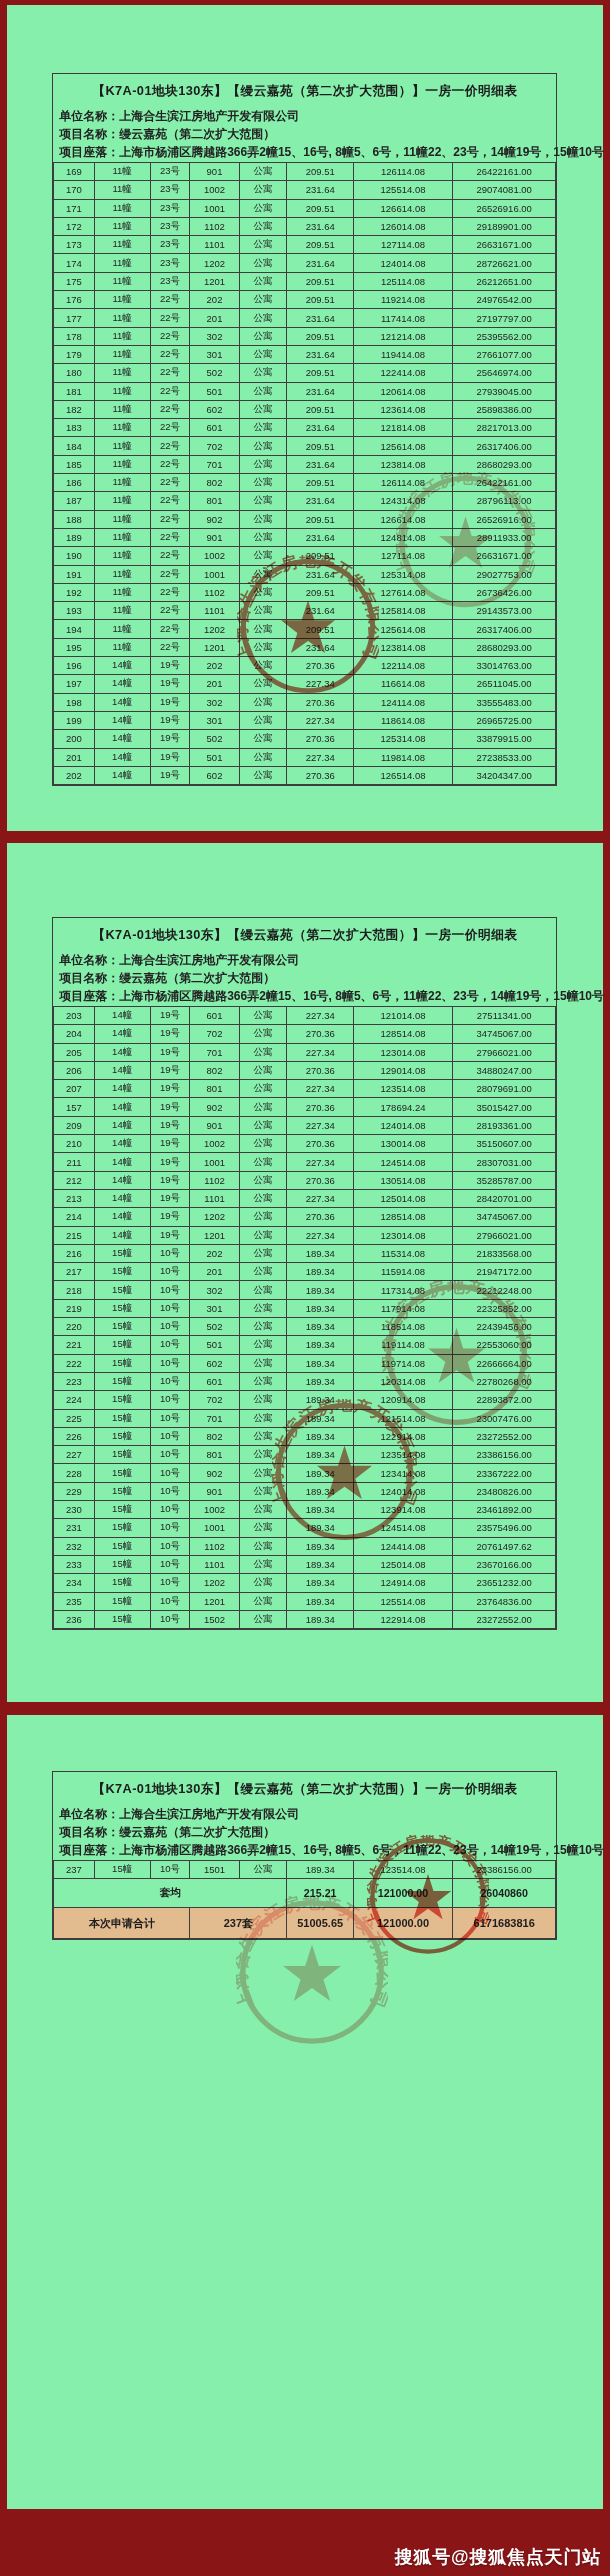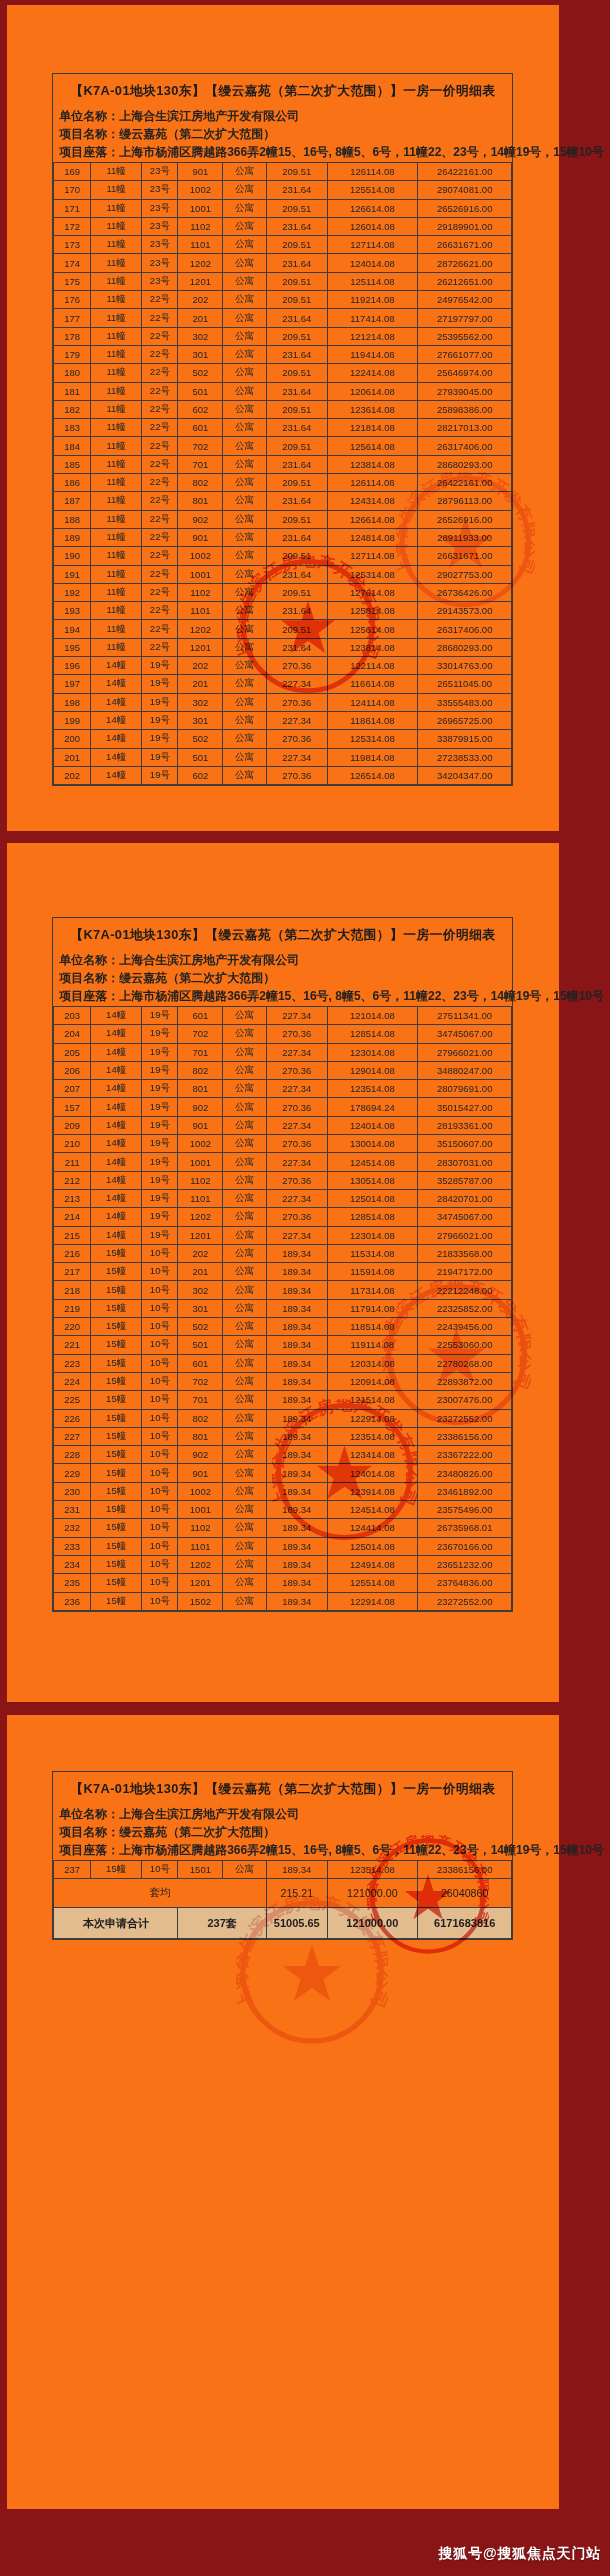--- a/index.html
+++ b/index.html
@@ -4,22 +4,22 @@
 <style>
   html,body{margin:0;padding:0;}
   body{
     position:relative;
     width:611px;height:2576px;
     background:#8a1517;
     font-family:"Liberation Sans","DejaVu Sans",sans-serif;
     overflow:hidden;
   }
   .page{
-    position:absolute;left:7.4px;width:552px;
-    background:#f97316;
+    position:absolute;left:7.4px;width:596px;
+    background:#86efac;
   }
   #page-1{top:5px;height:826px;}
   #page-2{top:843px;height:859px;}
   #page-3{top:1715px;height:794px;}
   .frame{
     border:1.7px solid #3c3c3c;
     margin-left:45px;margin-right:46px;
     background:transparent;
   }
   #page-1 .frame{margin-top:68px;}
@@ -46,41 +46,41 @@
     border:1.2px solid #3d3d3d;
     height:17.3px;
     text-align:center;
     font-size:9.5px;
     color:#242424;
     padding:0;
     overflow:hidden;
     white-space:nowrap;
   }
   tr.summary-avg td{
-    height:28px;font-size:10.7px;font-weight:normal;color:#1d1d1d;
+    height:28px;font-size:10.7px;font-weight:bold;color:#1d1d1d;
   }
   tr.summary-total td{
     height:30px;font-size:11px;font-weight:bold;color:#1d1d1d;
     background:#e2bb8f;
   }
   
   .stamp{
     position:absolute;
     mix-blend-mode:multiply;
     pointer-events:none;
   }
   .stamp text{
     font-family:"Liberation Serif","DejaVu Serif",serif;
     font-weight:bold;
   }
   .watermark{
     position:absolute;
     right:10px;top:2545px;
     color:#ffffff;
-    font-size:14px;font-weight:bold;
+    font-size:18px;font-weight:bold;
     letter-spacing:0.8px;
     text-shadow:0 0.8px 1.7px rgba(0,0,0,.35);
   }
 </style>
 </head>
 <body>
 
 <div class="page" id="page-1">
   <div class="frame">
     <div class="doc-title">【K7A-01地块130东】【缦云嘉苑（第二次扩大范围）】一房一价明细表</div>
@@ -646,20 +646,30 @@
             <td>221</td>
             <td>15幢</td>
             <td>10号</td>
             <td>501</td>
             <td>公寓</td>
             <td>189.34</td>
             <td>119114.08</td>
             <td>22553060.00</td>
           </tr>
           <tr>
+            <td>222</td>
+            <td>15幢</td>
+            <td>10号</td>
+            <td>602</td>
+            <td>公寓</td>
+            <td>189.34</td>
+            <td>119714.08</td>
+            <td>22666664.00</td>
+          </tr>
+          <tr>
             <td>223</td>
             <td>15幢</td>
             <td>10号</td>
             <td>601</td>
             <td>公寓</td>
             <td>189.34</td>
             <td>120314.08</td>
             <td>22780268.00</td>
           </tr>
           <tr>
@@ -743,21 +753,21 @@
             <td>23575496.00</td>
           </tr>
           <tr>
             <td>232</td>
             <td>15幢</td>
             <td>10号</td>
             <td>1102</td>
             <td>公寓</td>
             <td>189.34</td>
             <td>124414.08</td>
-            <td>26735968.01</td>
+            <td>20761497.62</td>
           </tr>
           <tr>
             <td>233</td>
             <td>15幢</td>
             <td>10号</td>
             <td>1101</td>
             <td>公寓</td>
             <td>189.34</td>
             <td>125014.08</td>
             <td>23670166.00</td>

